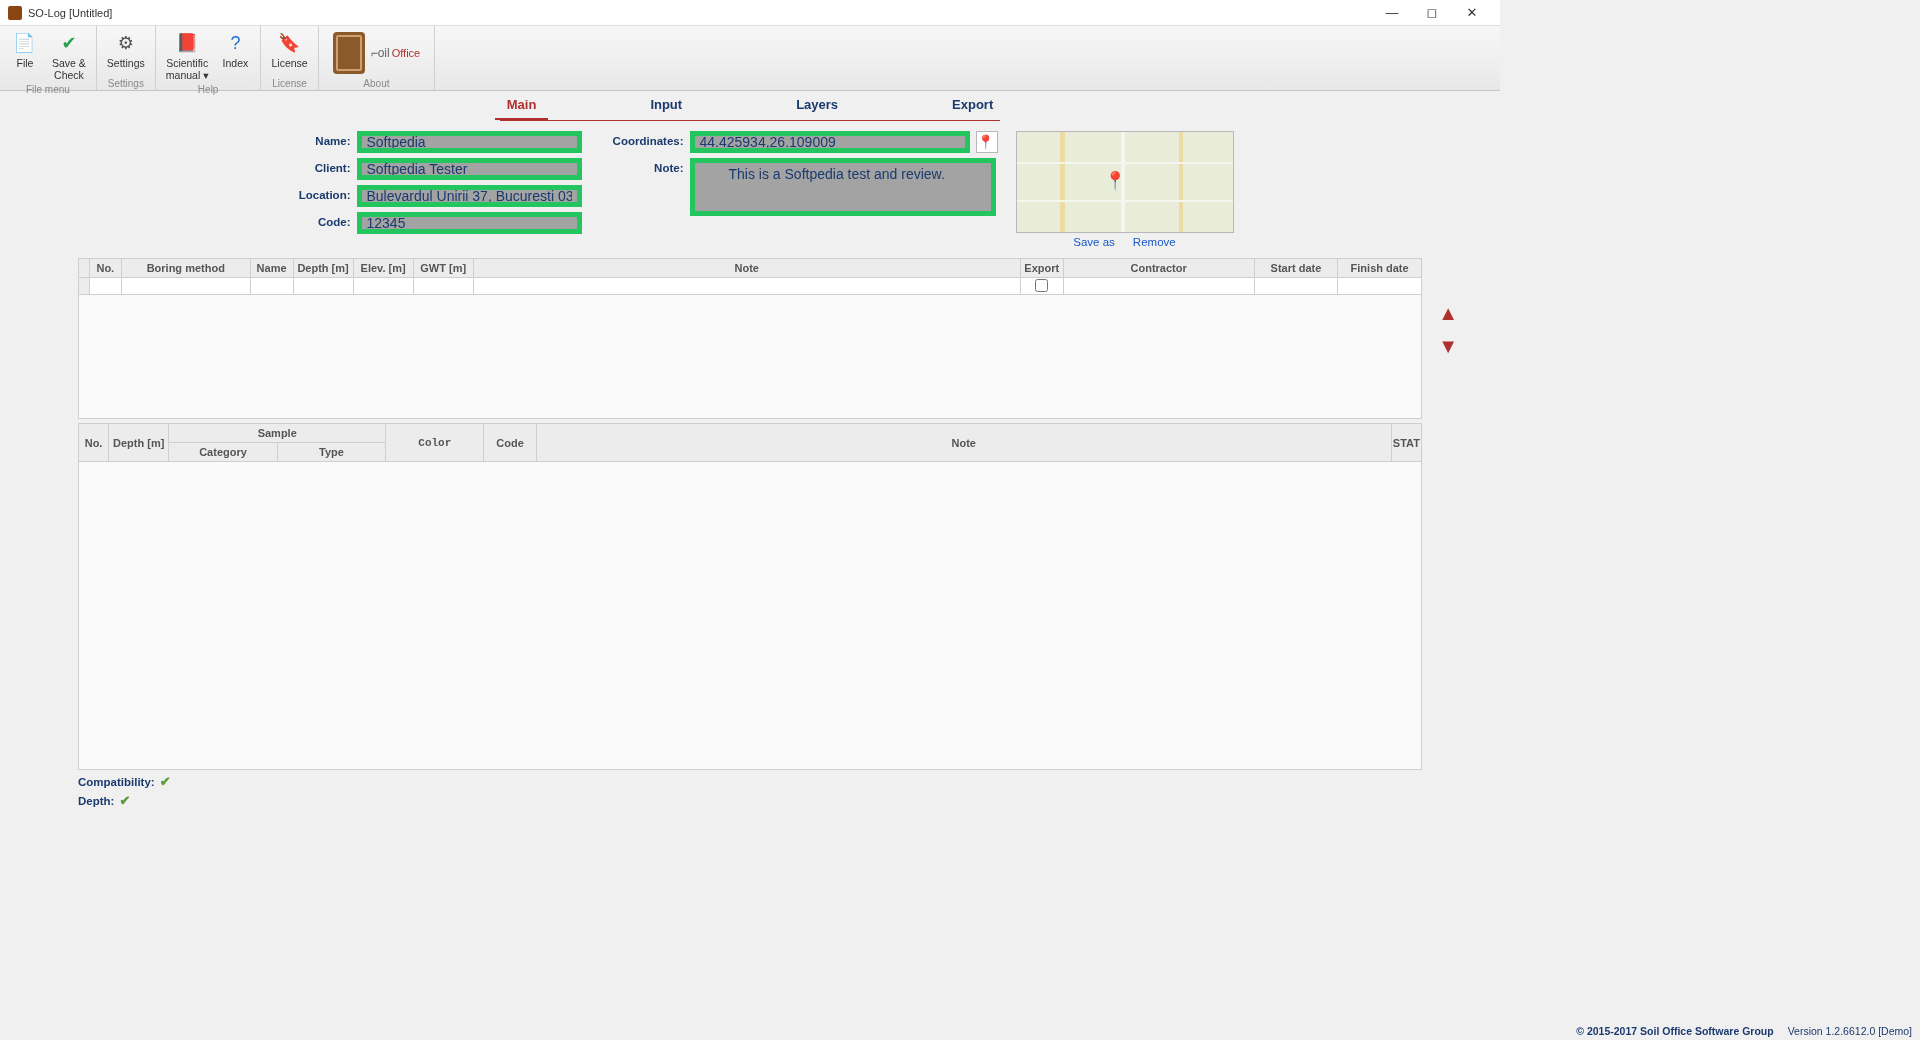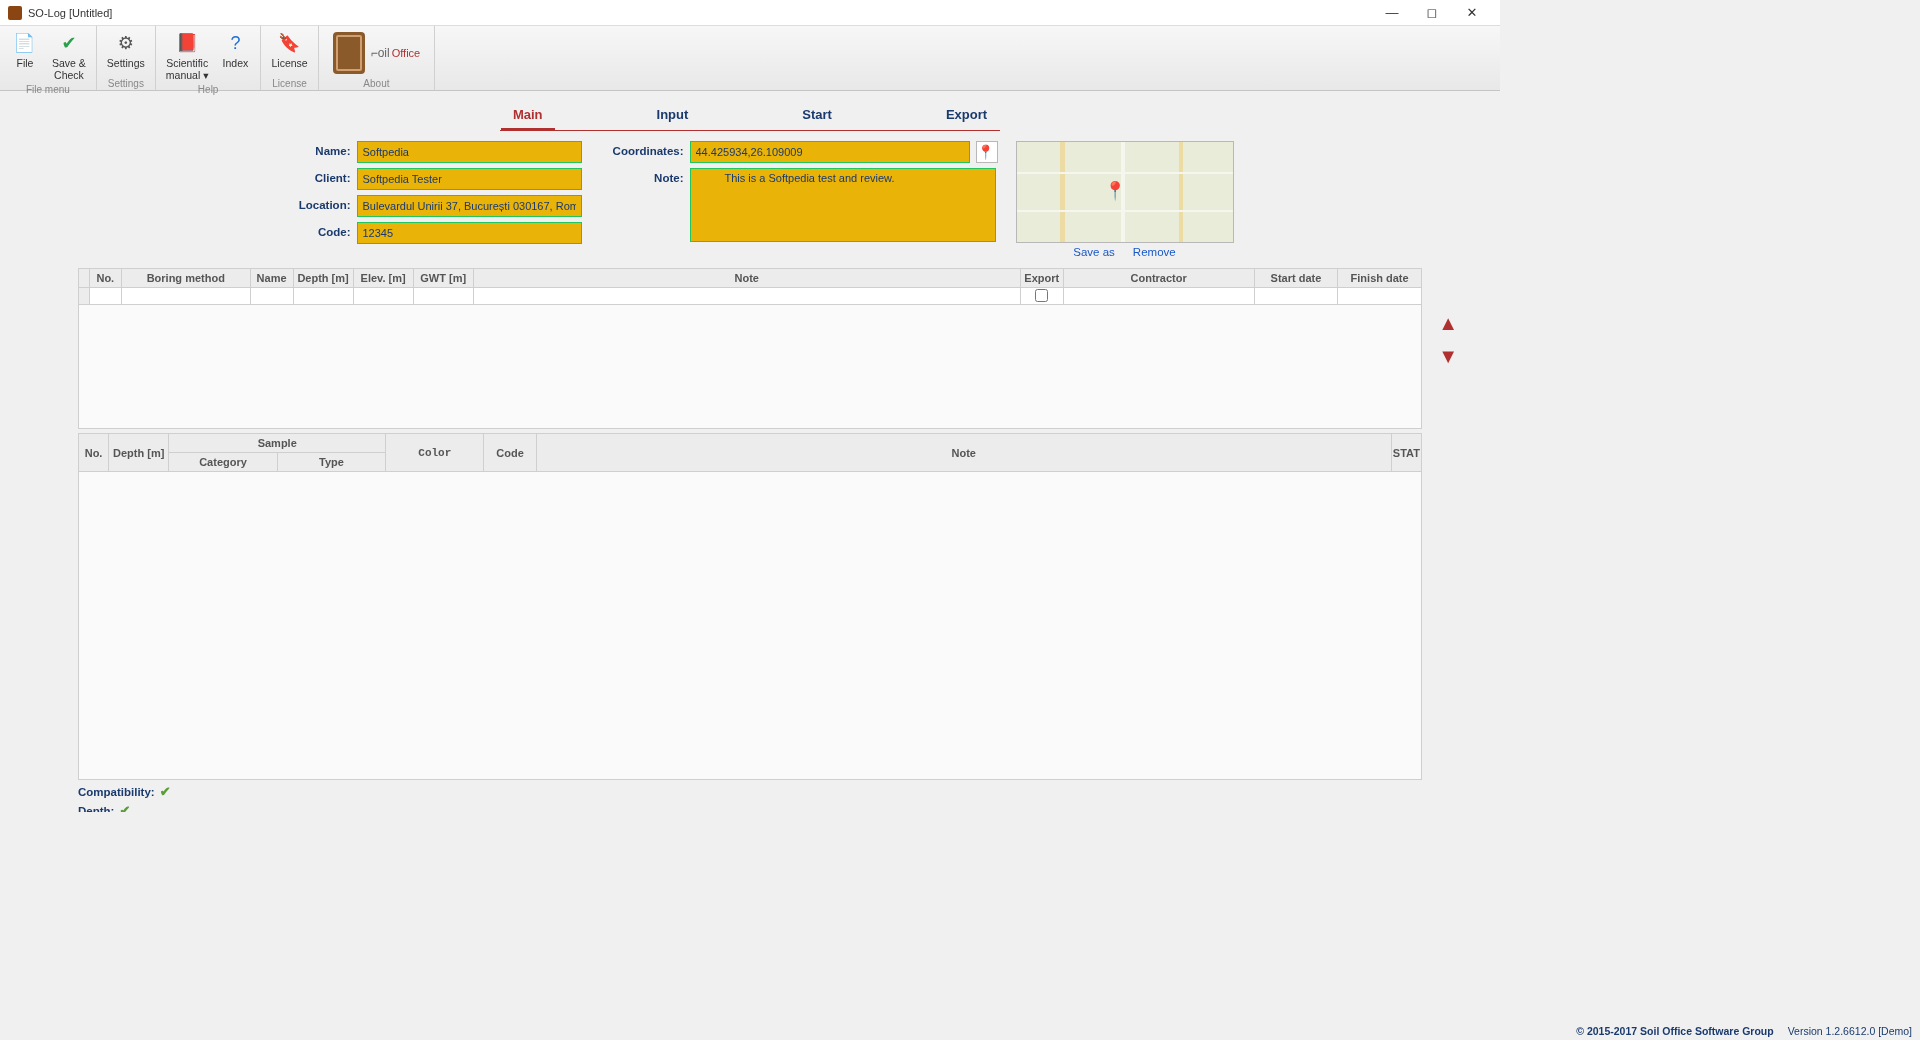--- a/index.html
+++ b/index.html
@@ -18,35 +18,35 @@
 .ribbon-btn { display: flex; flex-direction: column; align-items: center; justify-content: flex-start; padding: 3px 6px; cursor: pointer; min-width: 42px; text-align: center; font-size: 10.5px; color: #333; line-height: 1.15; }
 .ribbon-btn .ico { width: 24px; height: 24px; margin-bottom: 2px; display: flex; align-items: center; justify-content: center; font-size: 18px; }
 .ribbon-group-label { font-size: 10px; color: #888; padding: 0 0 1px; }
 .ribbon-logo { display: flex; align-items: center; padding: 0 10px; }
 .ribbon-logo .spiral { width: 32px; height: 42px; background: #8b5a2b; border-radius: 4px; margin-right: 6px; position: relative; }
 .ribbon-logo .spiral::before { content:""; position:absolute; left:3px; top:3px; right:3px; bottom:3px; border:2px solid #d2a070; border-radius:2px; }
 .ribbon-logo .soil-text { font-size: 12px; color: #666; font-weight: 400; }
 .ribbon-logo .office { font-size: 11px; color: #b03030; margin-left: 2px; }
 
 
-.tabs { display: flex; justify-content: center; gap: 90px; margin-top: 12px; }
+.tabs { display: flex; justify-content: center; gap: 90px; margin-top: 2px; }
 .tab { font-size: 13px; font-weight: 600; color: #1a3a6e; padding: 4px 12px 6px; cursor: pointer; border-bottom: 2px solid transparent; }
 .tab.active { color: #b03030; border-bottom: 2px solid #b03030; }
 .tabline { height: 1px; background: #b03030; width: 500px; margin: 0 auto; }
 
 
 .form-area { display: flex; justify-content: center; gap: 18px; padding: 10px 0 6px; }
 .form-col { display: flex; flex-direction: column; gap: 5px; }
 .form-row { display: flex; align-items: flex-start; gap: 6px; }
 .form-row label { width: 84px; text-align: right; font-size: 11.5px; color: #1a3a6e; font-weight: 600; padding-top: 4px; }
-.form-row input, .form-row textarea { border: 1px solid #22c55e; background: #eab308; font-size: 11px; padding: 3px 5px; color: #1a3a6e; font-family: inherit; }
+.form-row input, .form-row textarea { border: 5px solid #22c55e; background: #a3a3a3; font-size: 14px; padding: 3px 5px; color: #1a3a6e; font-family: inherit; }
 .form-row input { width: 225px; height: 22px; }
 .coord-row input { width: 280px; }
 .coord-row .pin { width: 22px; height: 22px; border: 1px solid #b8b8b8; background: #fff; display: flex; align-items: center; justify-content: center; color: #c62828; font-size: 14px; cursor: pointer; }
-.form-row textarea { width: 306px; height: 74px; resize: none; padding-left: 34px; }
+.form-row textarea { width: 306px; height: 58px; resize: none; padding-left: 34px; }
 .map-col { display: flex; flex-direction: column; align-items: center; }
 .map-box { width: 218px; height: 102px; border: 1px solid #b8b8b8; background: #e8ecd8; position: relative; overflow: hidden; }
 .map-box .roads { position:absolute; inset:0; background:
   linear-gradient(90deg, transparent 48%, #fff 48%, #fff 50%, transparent 50%),
   linear-gradient(0deg, transparent 30%, #fff 30%, #fff 32%, transparent 32%),
   linear-gradient(0deg, transparent 68%, #fff 68%, #fff 70%, transparent 70%),
   linear-gradient(90deg, transparent 20%, #f0d080 20%, #f0d080 22%, transparent 22%),
   linear-gradient(90deg, transparent 75%, #f0d080 75%, #f0d080 77%, transparent 77%);
   opacity:0.6; }
 .map-box .pin-mark { position: absolute; left: 88px; top: 38px; color: #c62828; font-size: 18px; }
@@ -137,21 +137,21 @@
           <span class="office">Office</span>
         </div>
       </div>
       <div class="ribbon-group-label">About</div>
     </div>
   </div>
 
 <div class="tabs" id="tabs">
     <div class="tab active">Main</div>
     <div class="tab">Input</div>
-    <div class="tab">Start</div>
+    <div class="tab">Layers</div>
     <div class="tab">Export</div>
   </div>
 <div class="tabline"></div>
 
 <div class="form-area">
   <div class="form-col">
     <div class="form-row">
         <label>Name:</label>
         <input value="Softpedia" style="">
       </div>

